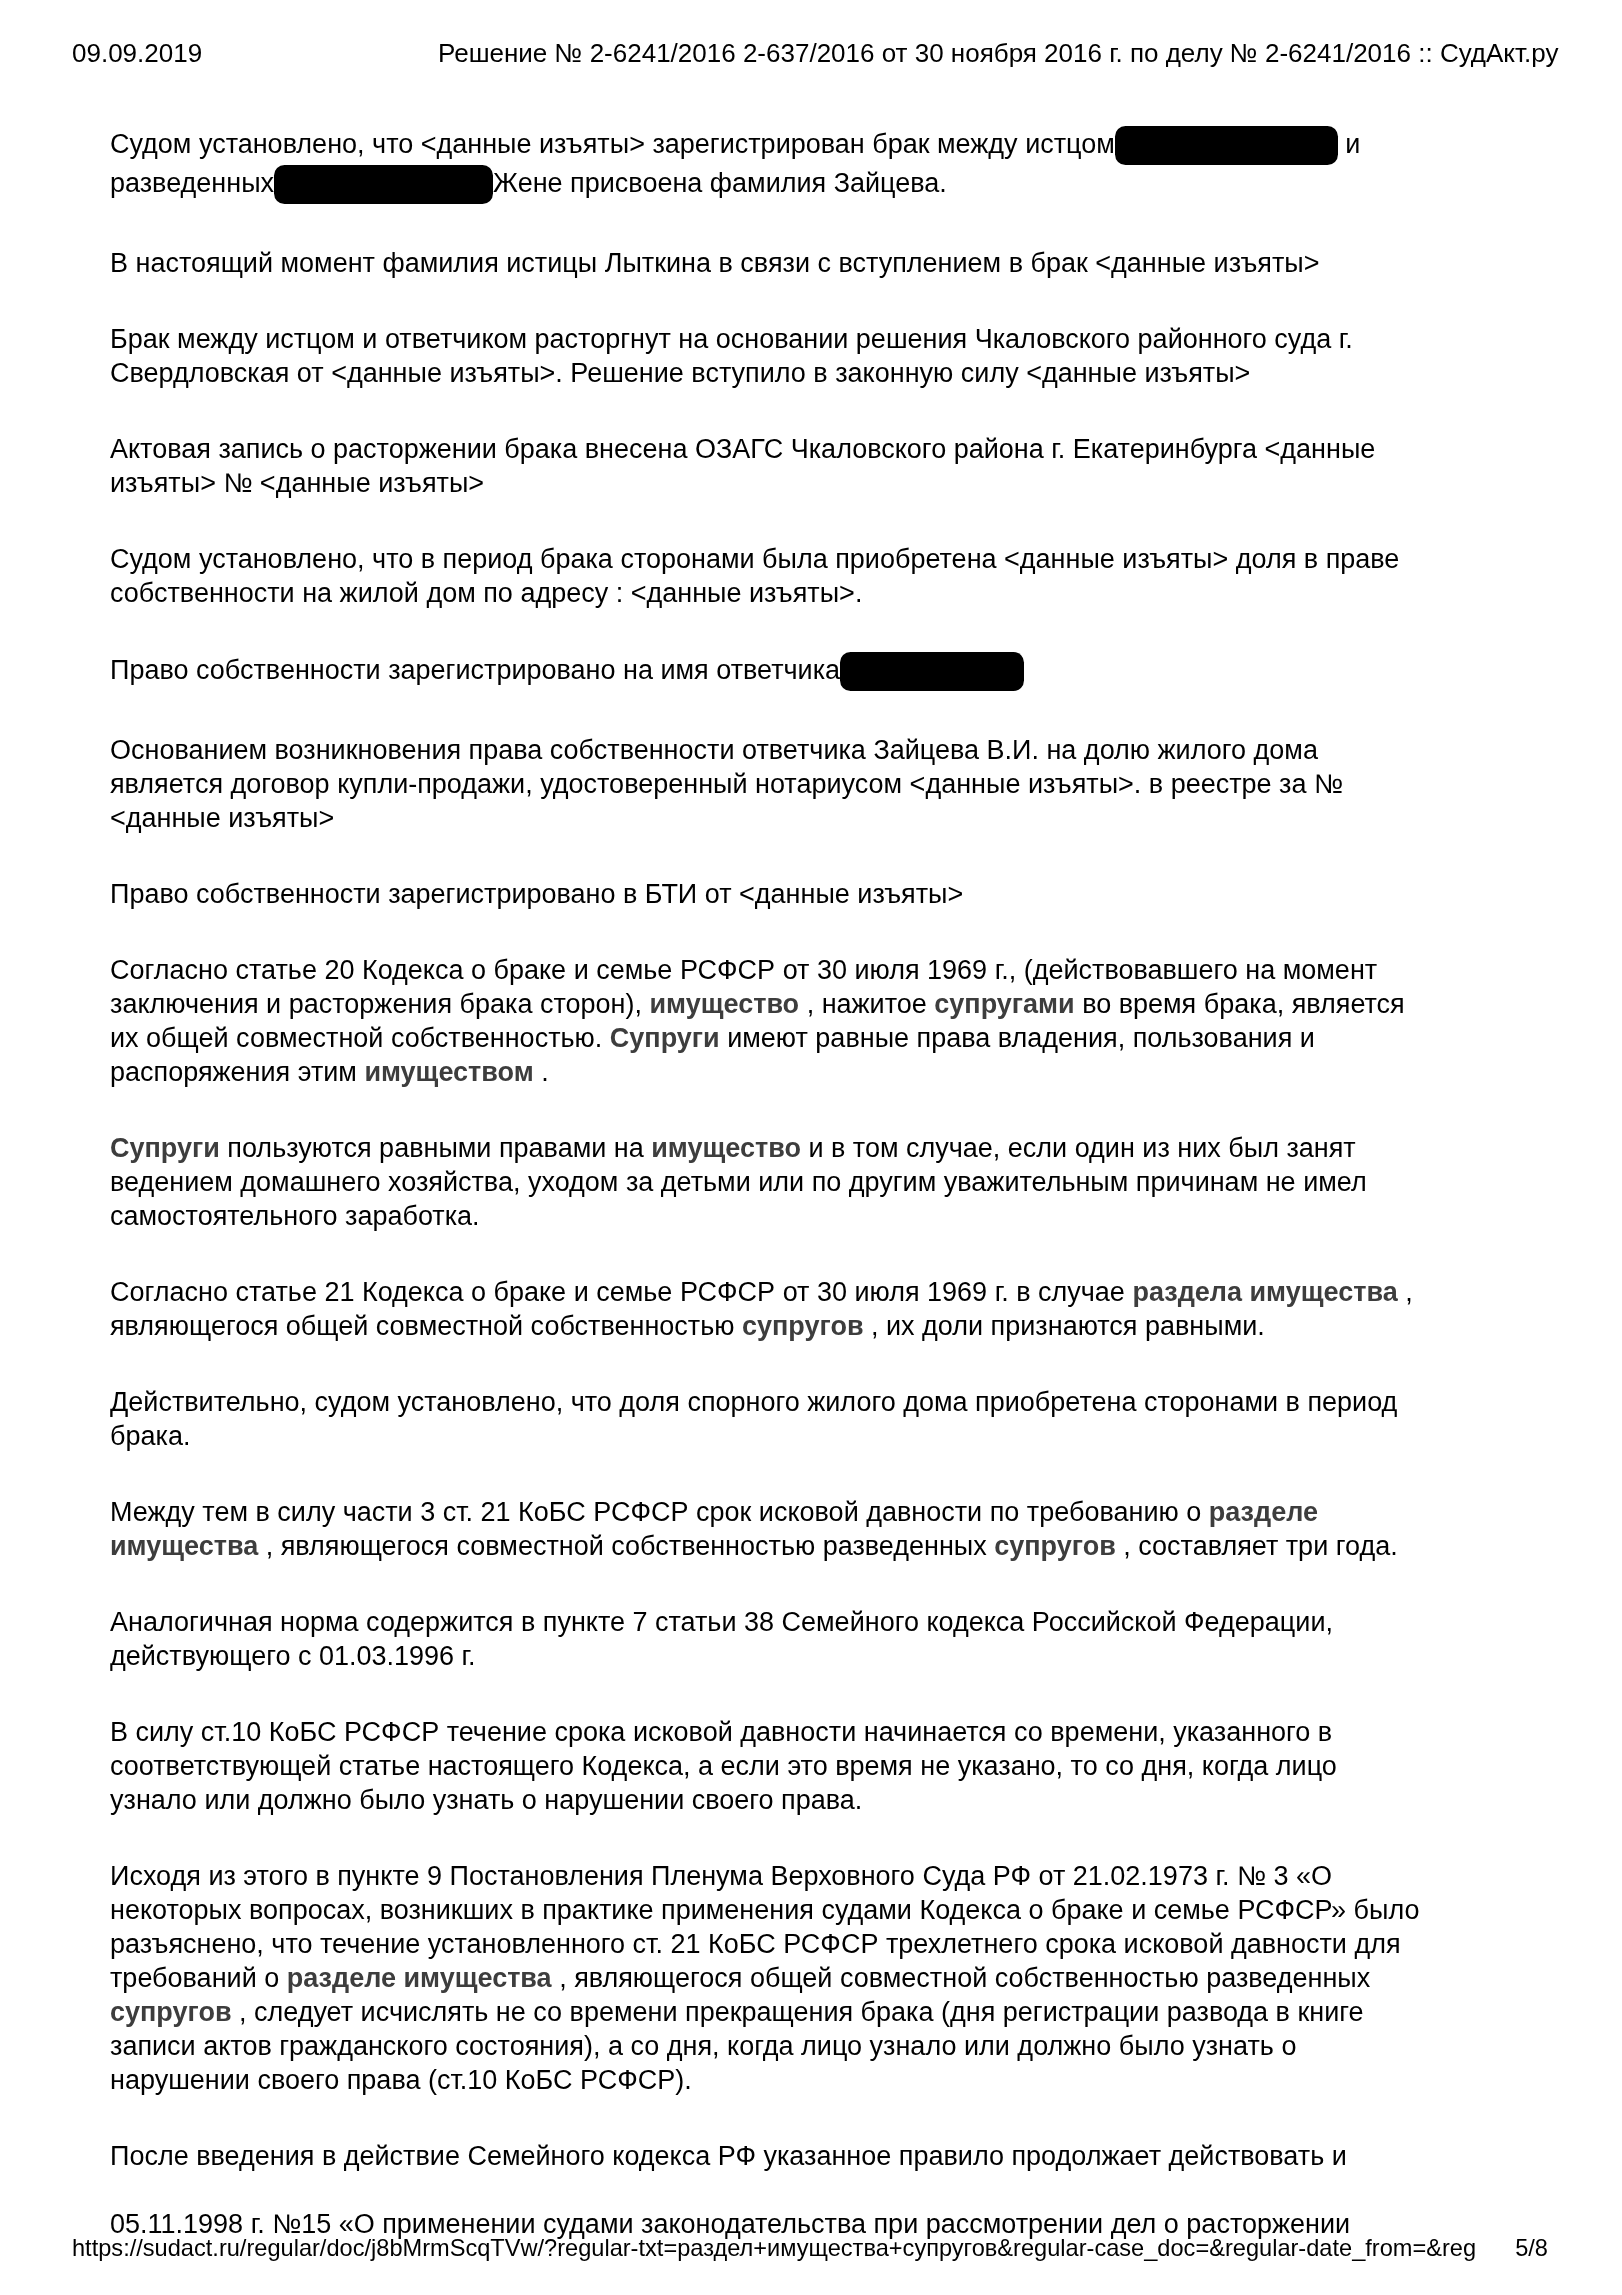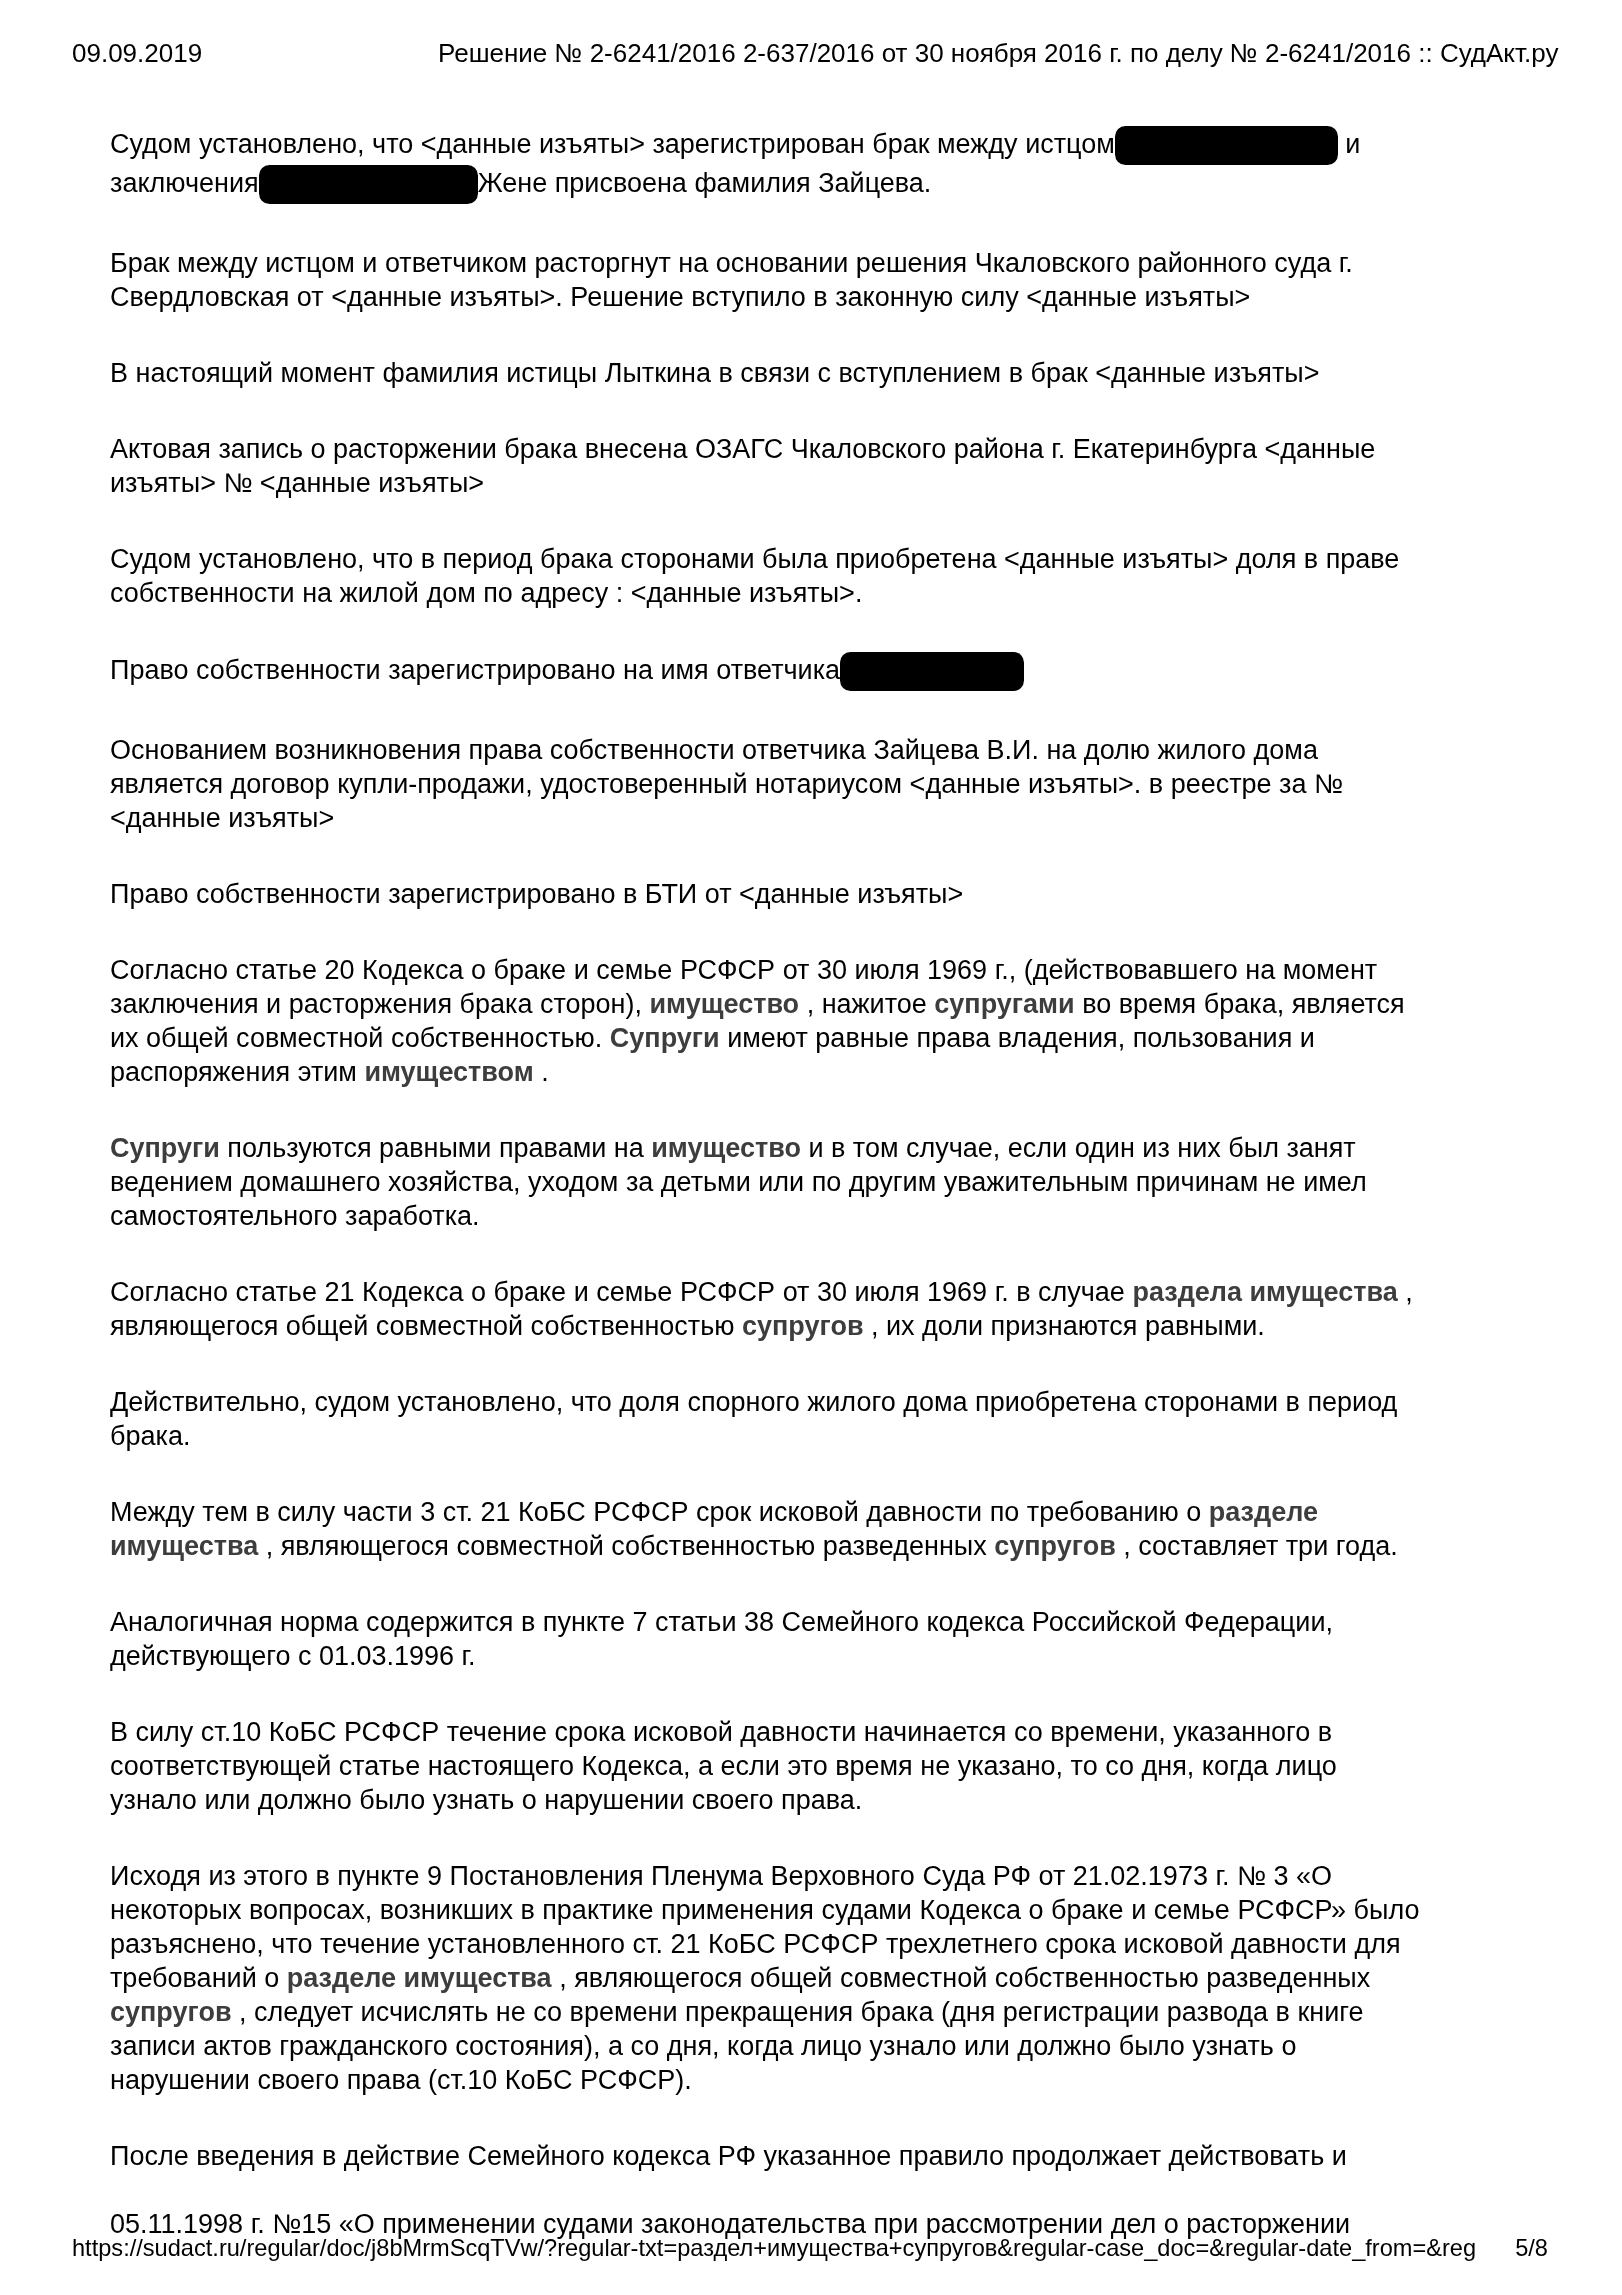--- a/index.html
+++ b/index.html
@@ -35,23 +35,23 @@
 </style>
 </head>
 <body>
 
 <div class="print-header">
   <span class="print-date">09.09.2019</span>
   <span class="print-title">Решение № 2-6241/2016 2-637/2016 от 30 ноября 2016 г. по делу № 2-6241/2016 :: СудАкт.ру</span>
 </div>
 
 <div class="document-body">
-    <p><span class="t">Судом установлено, что &lt;данные изъяты&gt; зарегистрирован брак между истцом</span><span class="redacted" style="width: 223px;"></span><span class="t"> и</span><br><span class="t">заключения</span><span class="redacted" style="width: 219px;"></span><span class="t">Жене присвоена фамилия Зайцева.</span></p>
+    <p><span class="t">Судом установлено, что &lt;данные изъяты&gt; зарегистрирован брак между истцом</span><span class="redacted" style="width: 223px;"></span><span class="t"> и</span><br><span class="t">разведенных</span><span class="redacted" style="width: 219px;"></span><span class="t">Жене присвоена фамилия Зайцева.</span></p>
+    <p><span class="t">В настоящий момент фамилия истицы Лыткина в связи с вступлением в брак &lt;данные изъяты&gt;</span></p>
     <p><span class="t">Брак между истцом и ответчиком расторгнут на основании решения Чкаловского районного суда г.</span><br><span class="t">Свердловская от &lt;данные изъяты&gt;. Решение вступило в законную силу &lt;данные изъяты&gt;</span></p>
-    <p><span class="t">В настоящий момент фамилия истицы Лыткина в связи с вступлением в брак &lt;данные изъяты&gt;</span></p>
     <p><span class="t">Актовая запись о расторжении брака внесена ОЗАГС Чкаловского района г. Екатеринбурга &lt;данные</span><br><span class="t">изъяты&gt; № &lt;данные изъяты&gt;</span></p>
     <p><span class="t">Судом установлено, что в период брака сторонами была приобретена &lt;данные изъяты&gt; доля в праве</span><br><span class="t">собственности на жилой дом по адресу : &lt;данные изъяты&gt;.</span></p>
     <p><span class="t">Право собственности зарегистрировано на имя ответчика</span><span class="redacted" style="width: 184px;"></span></p>
     <p><span class="t">Основанием возникновения права собственности ответчика Зайцева В.И. на долю жилого дома</span><br><span class="t">является договор купли-продажи, удостоверенный нотариусом &lt;данные изъяты&gt;. в реестре за №</span><br><span class="t">&lt;данные изъяты&gt;</span></p>
     <p><span class="t">Право собственности зарегистрировано в БТИ от &lt;данные изъяты&gt;</span></p>
     <p><span class="t">Согласно статье 20 Кодекса о браке и семье РСФСР от 30 июля 1969 г., (действовавшего на момент</span><br><span class="t">заключения и расторжения брака сторон), </span><span class="hl">имущество</span><span class="t"> , нажитое </span><span class="hl">супругами</span><span class="t"> во время брака, является</span><br><span class="t">их общей совместной собственностью. </span><span class="hl">Супруги</span><span class="t"> имеют равные права владения, пользования и</span><br><span class="t">распоряжения этим </span><span class="hl">имуществом</span><span class="t"> .</span></p>
     <p><span class="hl">Супруги</span><span class="t"> пользуются равными правами на </span><span class="hl">имущество</span><span class="t"> и в том случае, если один из них был занят</span><br><span class="t">ведением домашнего хозяйства, уходом за детьми или по другим уважительным причинам не имел</span><br><span class="t">самостоятельного заработка.</span></p>
     <p><span class="t">Согласно статье 21 Кодекса о браке и семье РСФСР от 30 июля 1969 г. в случае </span><span class="hl">раздела имущества</span><span class="t"> ,</span><br><span class="t">являющегося общей совместной собственностью </span><span class="hl">супругов</span><span class="t"> , их доли признаются равными.</span></p>
     <p><span class="t">Действительно, судом установлено, что доля спорного жилого дома приобретена сторонами в период</span><br><span class="t">брака.</span></p>
     <p><span class="t">Между тем в силу части 3 ст. 21 КоБС РСФСР срок исковой давности по требованию о </span><span class="hl">разделе</span><br><span class="hl">имущества</span><span class="t"> , являющегося совместной собственностью разведенных </span><span class="hl">супругов</span><span class="t"> , составляет три года.</span></p>

